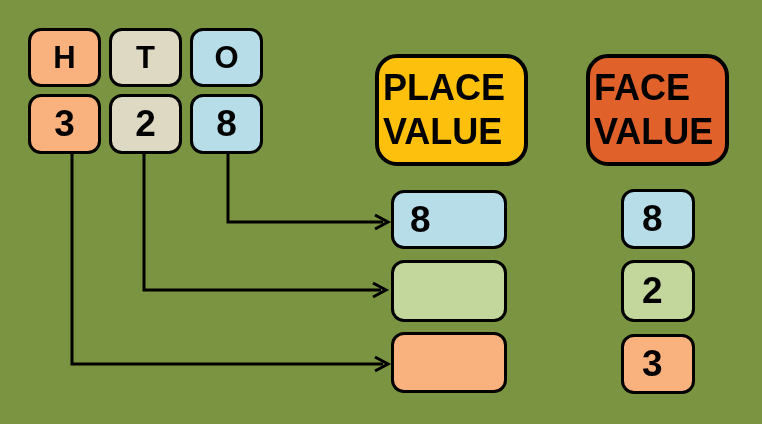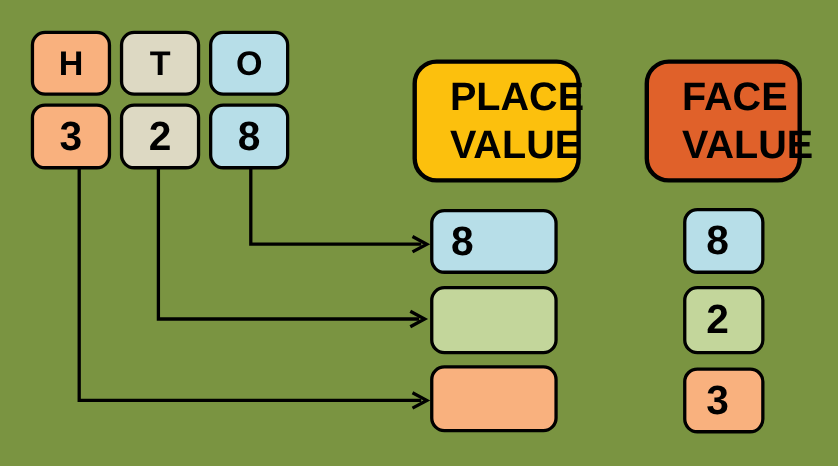--- a/index.html
+++ b/index.html
@@ -32,21 +32,21 @@
   .bg-yellow { background: var(--c-yellow, #FCC00D); }
   .bg-orange { background: var(--c-orange, #E0612A); }
   .heading-box {
     border-width: 4px;
     border-radius: 22px;
     flex-direction: column;
     align-items: flex-start;
     justify-content: center;
     font-size: 36px;
     line-height: 1.22;
-    padding-left: 30px;
+    padding-left: 4px;
   }
   .pv-box {
     left: 391px;
     width: 116px;
     justify-content: flex-start;
     padding-left: 16px;
     font-size: 37px;
   }
   .fv-box {
     left: 621px;

